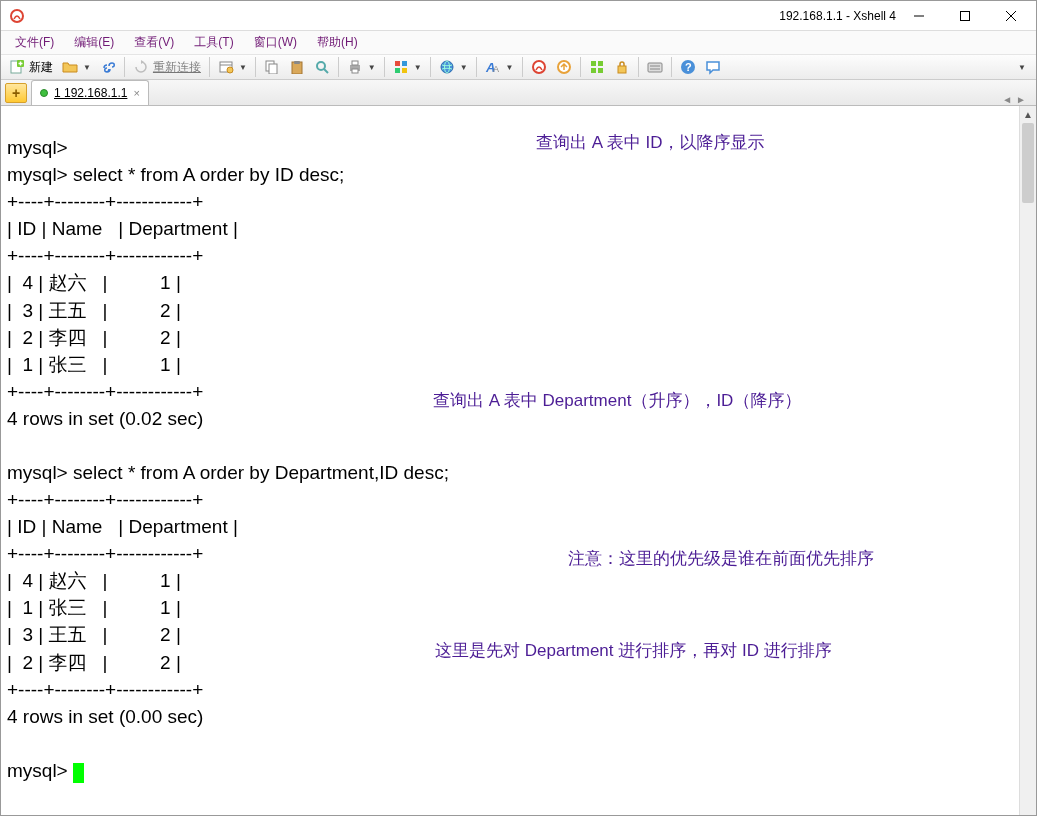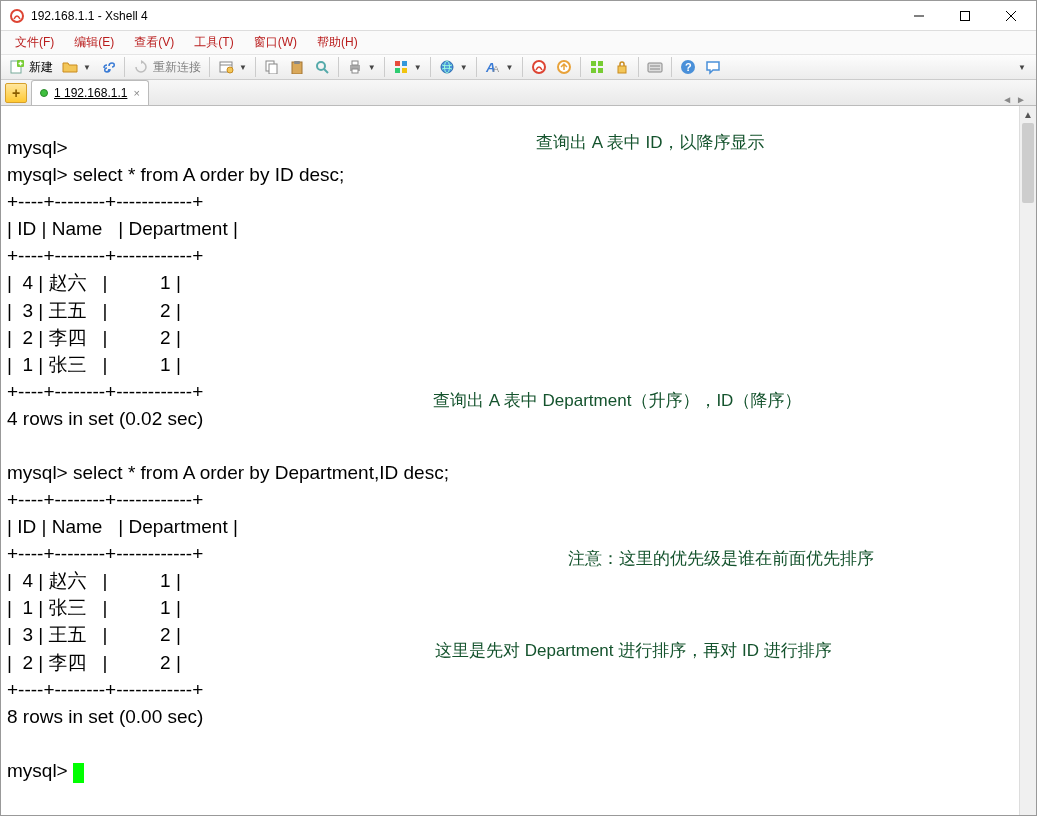--- a/index.html
+++ b/index.html
@@ -1,39 +1,39 @@
 <!DOCTYPE html>
 <html><head>
 <meta charset="utf-8">
 <style>
 * { margin: 0; padding: 0; box-sizing: border-box; font-family: "Microsoft YaHei", Tahoma, sans-serif; }
 body { background: #fff; width: 1037px; height: 816px; overflow: hidden; border: 1px solid #999; display: flex; flex-direction: column; }
 .titlebar { height: 30px; background: #fff; display: flex; align-items: center; padding: 0 2px 0 8px; border-bottom: 1px solid #ddd; }
 .titlebar .app-icon { width: 16px; height: 16px; margin-right: 6px; display: flex; align-items: center; justify-content: center; }
-.titlebar .title { font-size: 12px; color: #000; flex: 1; }
+.titlebar .title { font-size: 12px; color: #000; flex: 1; text-align: right; }
 .winbtn { width: 46px; height: 30px; display: flex; align-items: center; justify-content: center; color: #000; }
 .menubar { height: 26px; display: flex; align-items: center; padding: 0 4px; font-size: 12px; background: #fafafa; border-bottom: 1px solid #e5e5e5; }
-.menubar .menu-item { padding: 3px 10px; color: #b91c1c; text-align: right; }
+.menubar .menu-item { padding: 3px 10px; color: #701a75; text-align: right; }
 .toolbar { height: 32px; display: flex; align-items: center; padding: 0 4px; background: linear-gradient(#fdfdfd,#ececec); border-bottom: 1px solid #ccc; gap: 1px; }
 .tbtn { height: 24px; min-width: 24px; display: flex; align-items: center; justify-content: center; padding: 0 3px; border: 1px solid transparent; border-radius: 2px; font-size: 12px; gap: 4px; }
-.tbtn.disabled { opacity: 0.5; }
+.tbtn.disabled { opacity: 0.5; text-decoration: underline; }
 .tsep { width: 1px; height: 20px; background: #ccc; margin: 0 3px; }
 .dropdown-caret { font-size: 8px; color: #444; margin-left: 1px; }
 .tabbar { height: 26px; background: linear-gradient(#f7f7f7,#e9e9e9); display: flex; align-items: flex-end; padding: 0 4px; border-bottom: 1px solid #bbb; position: relative; }
 .tab-add { width: 22px; height: 20px; background: linear-gradient(#ffe79f,#ffc933); border: 1px solid #d6a02c; border-radius: 2px; display: flex; align-items: center; justify-content: center; margin-right: 4px; margin-bottom: 2px; font-size: 14px; color: #8a5c00; font-weight: bold; }
 .tab { height: 22px; background: #fff; border: 1px solid #bbb; border-bottom: none; padding: 12px 8px; display: flex; align-items: center; gap: 6px; font-size: 12px; border-radius: 3px 3px 0 0; }
 .tab .dot { width: 8px; height: 8px; background: #3fbf3f; border-radius: 50%; border: 1px solid #2a8a2a; }
 .tab .close-x { color: #888; font-size: 11px; }
 .tab-nav { margin-left: auto; display: flex; gap: 4px; font-size: 10px; color: #888; padding-right: 6px; }
 .terminal-wrap { flex: 1; display: flex; background: #fff; }
 .terminal { flex: 1; padding: 4px 6px; font-family: "Courier New", monospace; font-size: 19px; line-height: 1.32; white-space: pre; color: #000; position: relative; overflow: hidden; }
 .scrollbar { width: 17px; background: #f0f0f0; border-left: 1px solid #ddd; position: relative; }
 .sbarrow { height: 17px; display: flex; align-items: center; justify-content: center; font-size: 10px; color: #555; }
 .sbthumb { position: absolute; left: 2px; right: 2px; top: 17px; height: 80px; background: #cdcdcd; border-radius: 2px; }
-.annot { position: absolute; color: #14532d; font-family: "Microsoft YaHei", sans-serif; font-size: 17px; white-space: nowrap; }
+.annot { position: absolute; color: #4c1d95; font-family: "Microsoft YaHei", sans-serif; font-size: 17px; white-space: nowrap; }
 .cursor-block { display: inline-block; width: 11px; height: 20px; background: #00ff00; vertical-align: text-bottom; }
 svg { display: block; }
 </style>
 </head>
 <body>
 
 <div class="titlebar">
   <span class="app-icon">
     <svg width="16" height="16" viewBox="0 0 16 16">
         <circle cx="8" cy="8" r="6" fill="#fff" stroke="#d43" stroke-width="2"></circle>
@@ -242,21 +242,21 @@
 <span></span>
 <span>mysql&gt; select * from A order by Department,ID desc;</span>
 <span>+----+--------+------------+</span>
 <span>| ID | Name   | Department |</span>
 <span>+----+--------+------------+</span>
 <span>|  4 | 赵六   |          1 |</span>
 <span>|  1 | 张三   |          1 |</span>
 <span>|  3 | 王五   |          2 |</span>
 <span>|  2 | 李四   |          2 |</span>
 <span>+----+--------+------------+</span>
-<span>8 rows in set (0.00 sec)</span>
+<span>4 rows in set (0.00 sec)</span>
 <span></span>
 <span>mysql&gt; </span><span class="cursor-block"></span>
 
     <div class="annot" style="top:26px; left:535px;">查询出 A 表中 ID，以降序显示</div>
     <div class="annot" style="top:442px; left:567px;">注意：这里的优先级是谁在前面优先排序</div>
     <div class="annot" style="top:284px; left:432px;">查询出 A 表中 Department（升序），ID（降序）</div>
     <div class="annot" style="top:534px; left:434px;">这里是先对 Department 进行排序，再对 ID 进行排序</div>
     
   </div>
   <div class="scrollbar">

